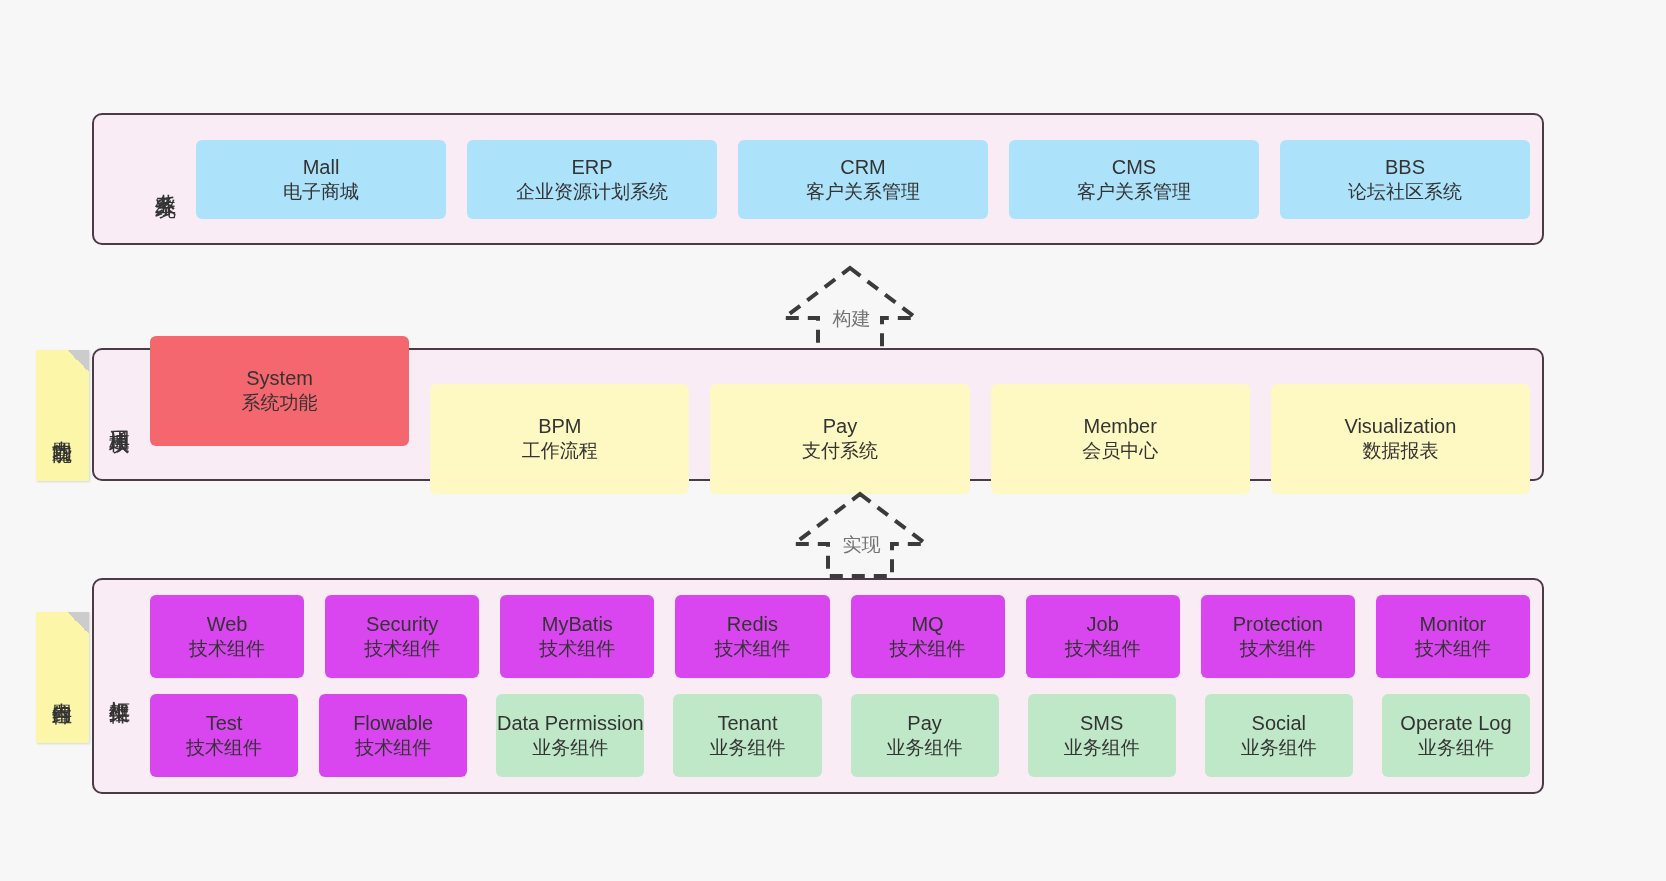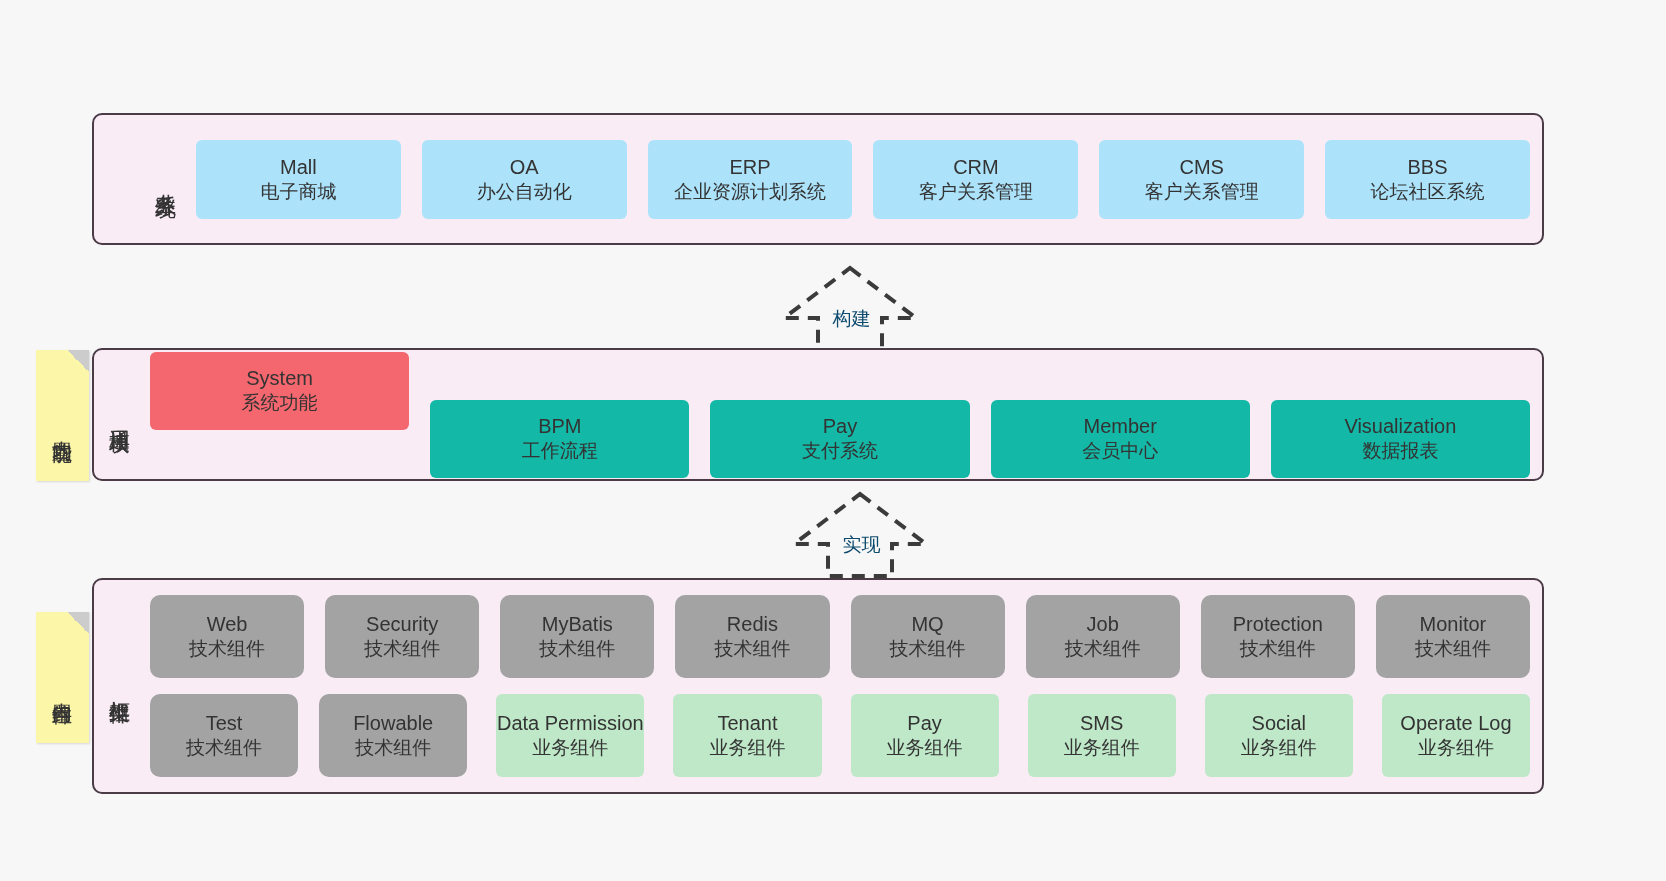--- a/index.html
+++ b/index.html
@@ -69,27 +69,27 @@
     color: #333333;
   }
   .card .ln {
     display: block;
   }
   .card .ln-en { font-size: 20px; }
   .card .ln-cn { font-size: 19px; }
 
   .c-blue        { background: #ace3fb; }
   .c-red         { background: #f4676e; }
-  .c-pink        { background: #14b8a6; margin-top: 48px; }
-  .c-green       { background: #a3a3a3; border-radius: 10px; }
+  .c-pink        { background: #fef9c3; margin-top: 48px; }
+  .c-green       { background: #d946ef; }
   .c-green-light { background: #bfe8c8; margin-left: 8px; }
 
   
   .layer-top .card    { height: 79px; }
-  .layer-mid .card    { height: 78px; }
+  .layer-mid .card    { height: 110px; }
   .layer-bot .card    { height: 83px; }
 
   
   .note {
     position: absolute;
     box-sizing: border-box;
     background: #fcf7a8;
     width: 53px;
     display: flex;
     align-items: center;
@@ -118,39 +118,35 @@
     width: 160px;
     height: 92px;
   }
   .arrow-wrap svg { display: block; width: 160px; height: 92px; }
   .arrow-label {
     position: absolute;
     left: 50%;
     top: 44px;
     transform: translateX(-46%);
     font-size: 19px;
-    color: #0c4a6e;
+    color: #737373;
     background: transparent;
     white-space: nowrap;
   }
 </style>
 </head>
 <body>
 
 <div class="layer layer-top" style="left:92px; top:113px; width:1452px; height:132px;padding-left:46px;">
   <div class="layer-title">业务系统</div>
   <div class="layer-body">
     <div class="row">
       <div class="card c-blue">
         <span class="ln ln-en">Mall</span>
         <span class="ln ln-cn">电子商城</span>
-      </div>
-      <div class="card c-blue">
-        <span class="ln ln-en">OA</span>
-        <span class="ln ln-cn">办公自动化</span>
       </div>
       <div class="card c-blue">
         <span class="ln ln-en">ERP</span>
         <span class="ln ln-cn">企业资源计划系统</span>
       </div>
       <div class="card c-blue">
         <span class="ln ln-en">CRM</span>
         <span class="ln ln-cn">客户关系管理</span>
       </div>
       <div class="card c-blue">

